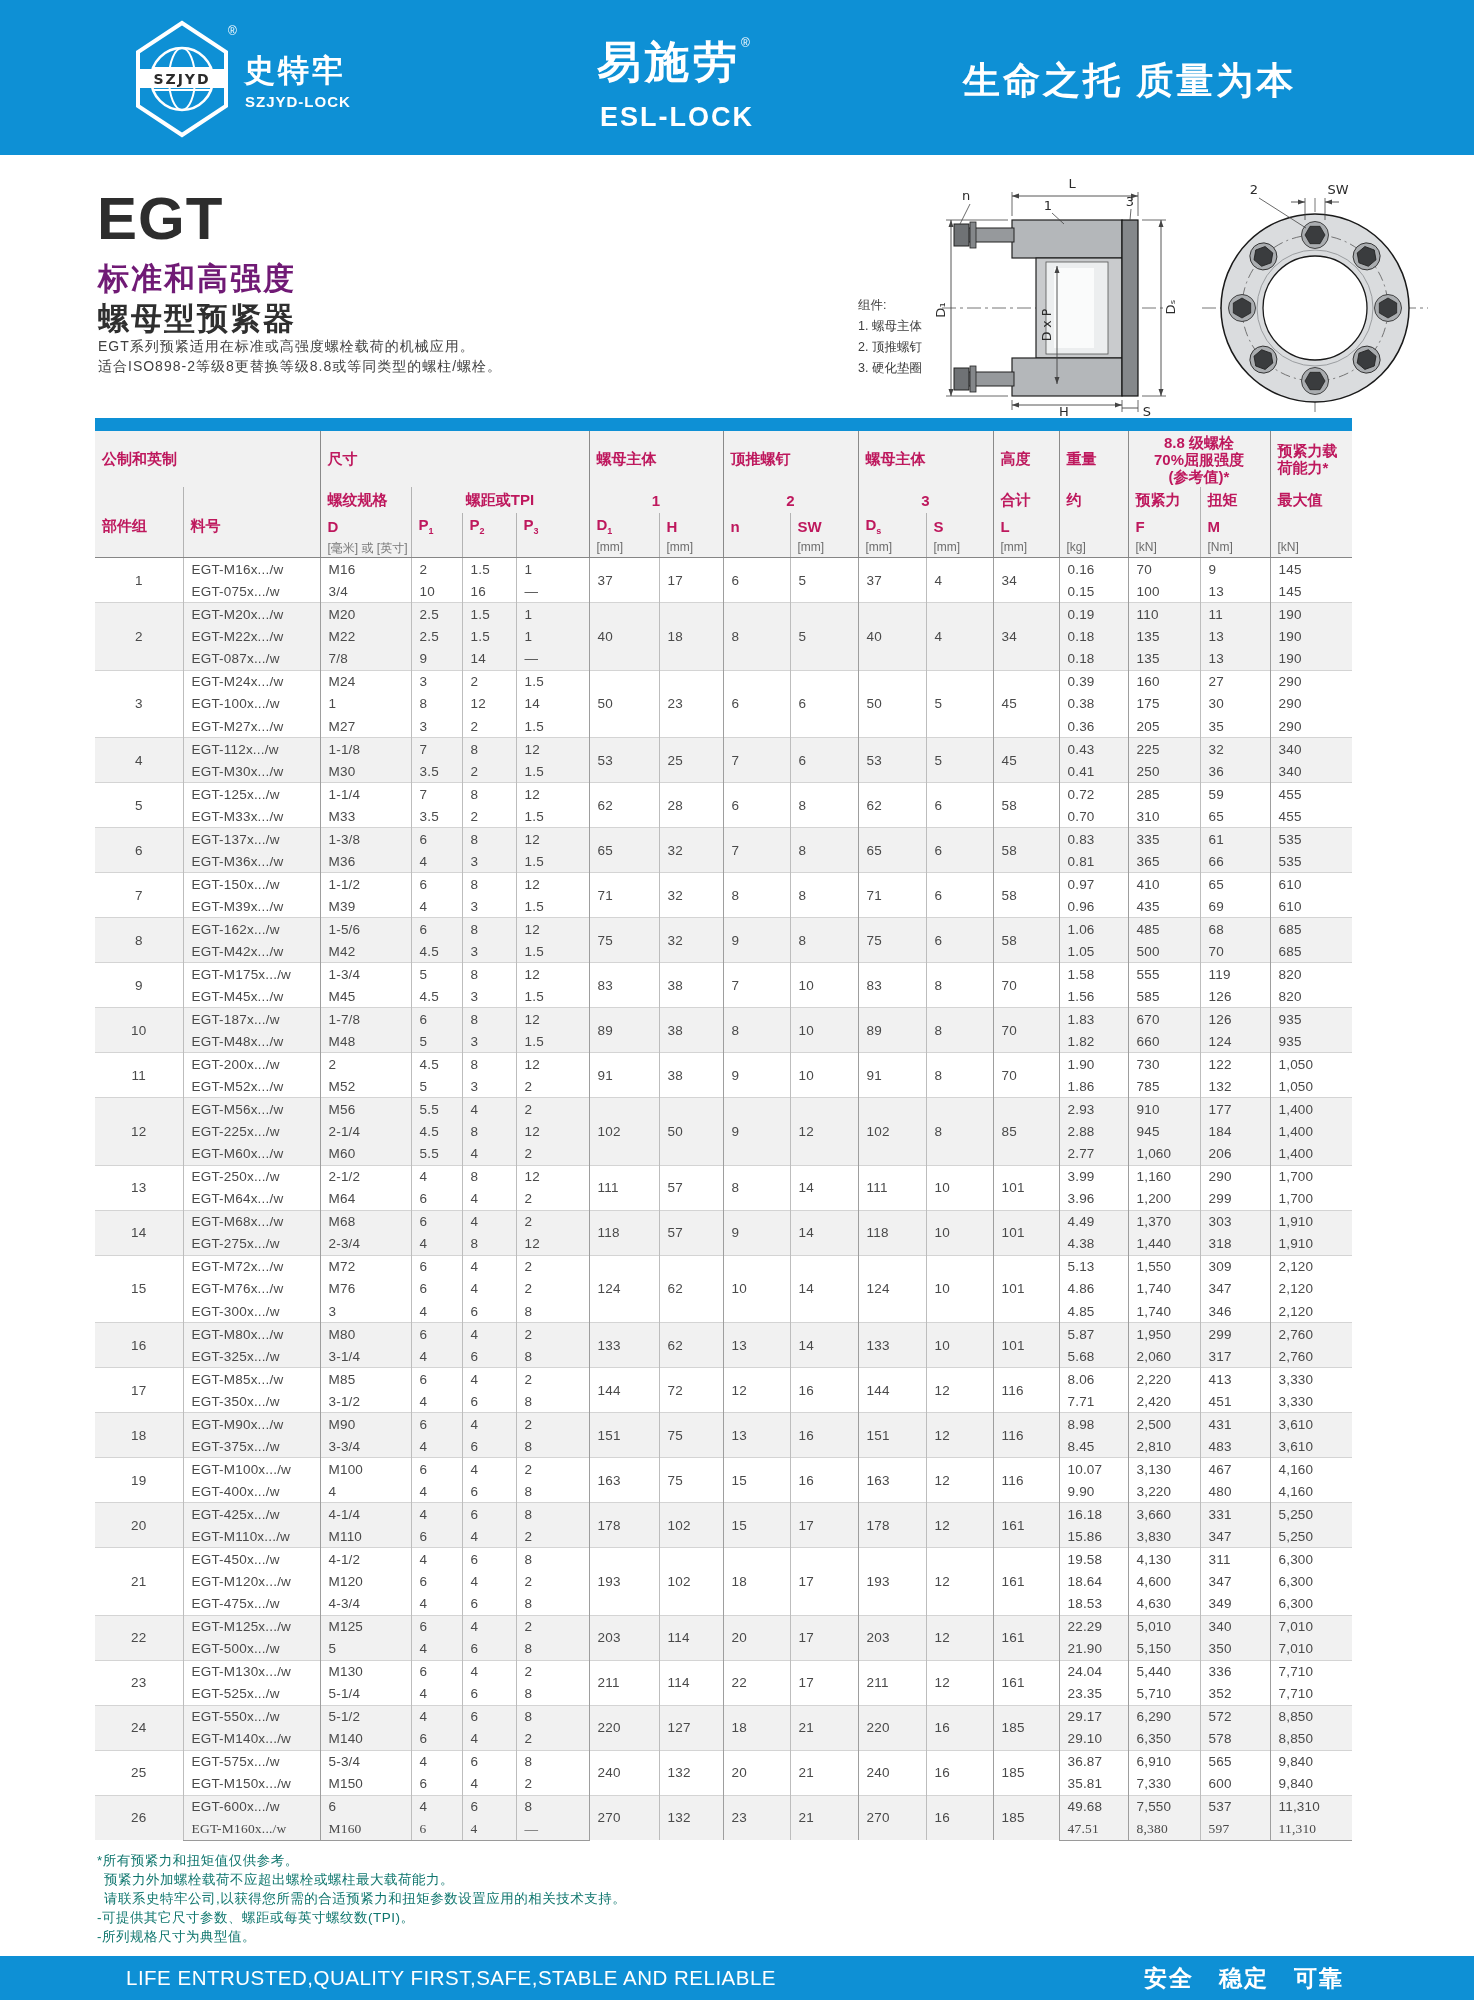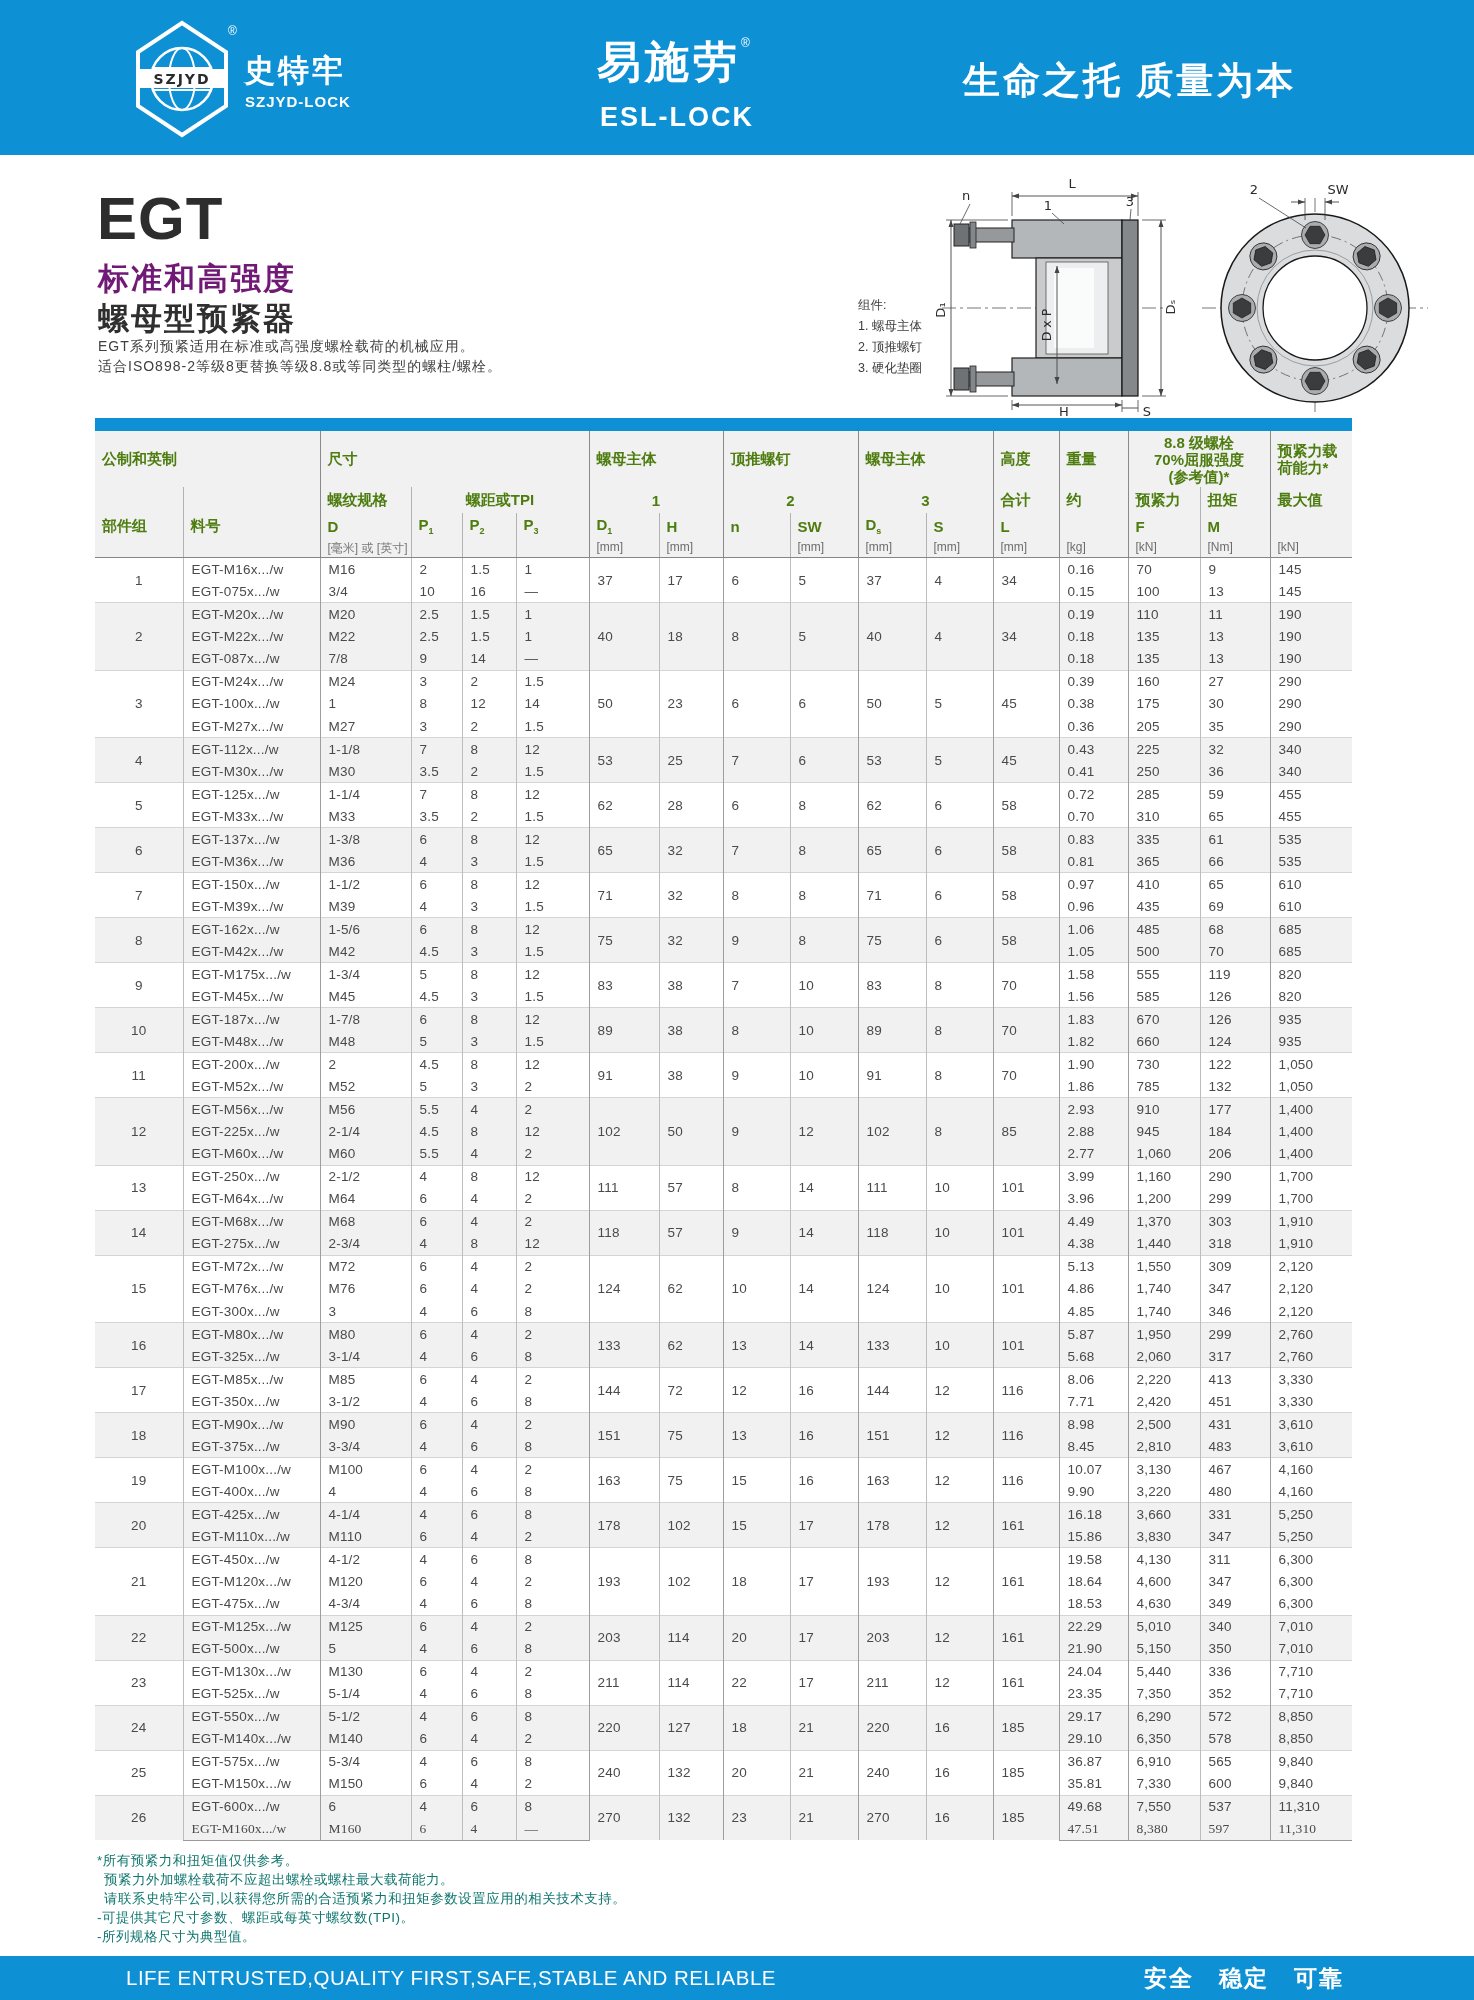--- a/index.html
+++ b/index.html
@@ -28,21 +28,21 @@
   .desc2 { position:absolute; left:98px; top:358px; font-size:14px; color:#414141; letter-spacing:1px; }
 
   
   .diagram { position:absolute; left:850px; top:158px; width:612px; height:258px; }
   .legend { position:absolute; left:858px; top:295px; font-size:12.5px; color:#3d3d3d; line-height:21px; z-index:2; }
 
   
   .tablewrap { position:absolute; left:95px; top:418px; width:1257px; }
   .bluebar { height:13px; background:#0e90d5; }
   table { border-collapse:collapse; table-layout:fixed; width:1257px; }
-  thead th { background:#f1f1f1; font-weight:700; color:#4d7c0f; text-align:left; padding:0 0 0 7px; vertical-align:middle; }
+  thead th { background:#f1f1f1; font-weight:700; color:#be185d; text-align:left; padding:0 0 0 7px; vertical-align:middle; }
   thead tr.r1 th { font-size:15px; }
   thead tr.r2 th { font-size:15px; }
   thead tr.r3 th { font-size:15px; }
   thead tr.r4 th { font-size:12px; color:#6c6c6c; font-weight:400; vertical-align:top; padding-top:1px; }
   thead tr.r4 th.cnunit { font-size:12px; color:#777; }
   th.center { text-align:center; padding-left:0; }
   th sub { font-size:9px; }
   th.multiline { line-height:17px; }
   .sec { border-left:1px solid #8a8a8a; }
   .sub { border-left:1px solid #b3b3b3; }
@@ -1052,21 +1052,21 @@
           <td class="sub bgw">336</td>
           <td class="sec bgw">7,710</td>
         </tr>
         <tr class="">
           <td class="sub c-part bgw">EGT-525x.../w</td>
           <td class="sec bgw">5-1/4</td>
           <td class="sub bgw">4</td>
           <td class="sub bgw">6</td>
           <td class="sub bgw">8</td>
           <td class="sec bgw">23.35</td>
-          <td class="sec bgw">7,350</td>
+          <td class="sec bgw">5,710</td>
           <td class="sub bgw">352</td>
           <td class="sec bgw">7,710</td>
         </tr>
         <tr class="gfirst">
           <td class="c-grp nosub bgg" rowspan="2">24</td>
           <td class="sub c-part bgg">EGT-550x.../w</td>
           <td class="sec bgg">5-1/2</td>
           <td class="sub bgg">4</td>
           <td class="sub bgg">6</td>
           <td class="sub bgg">8</td>

